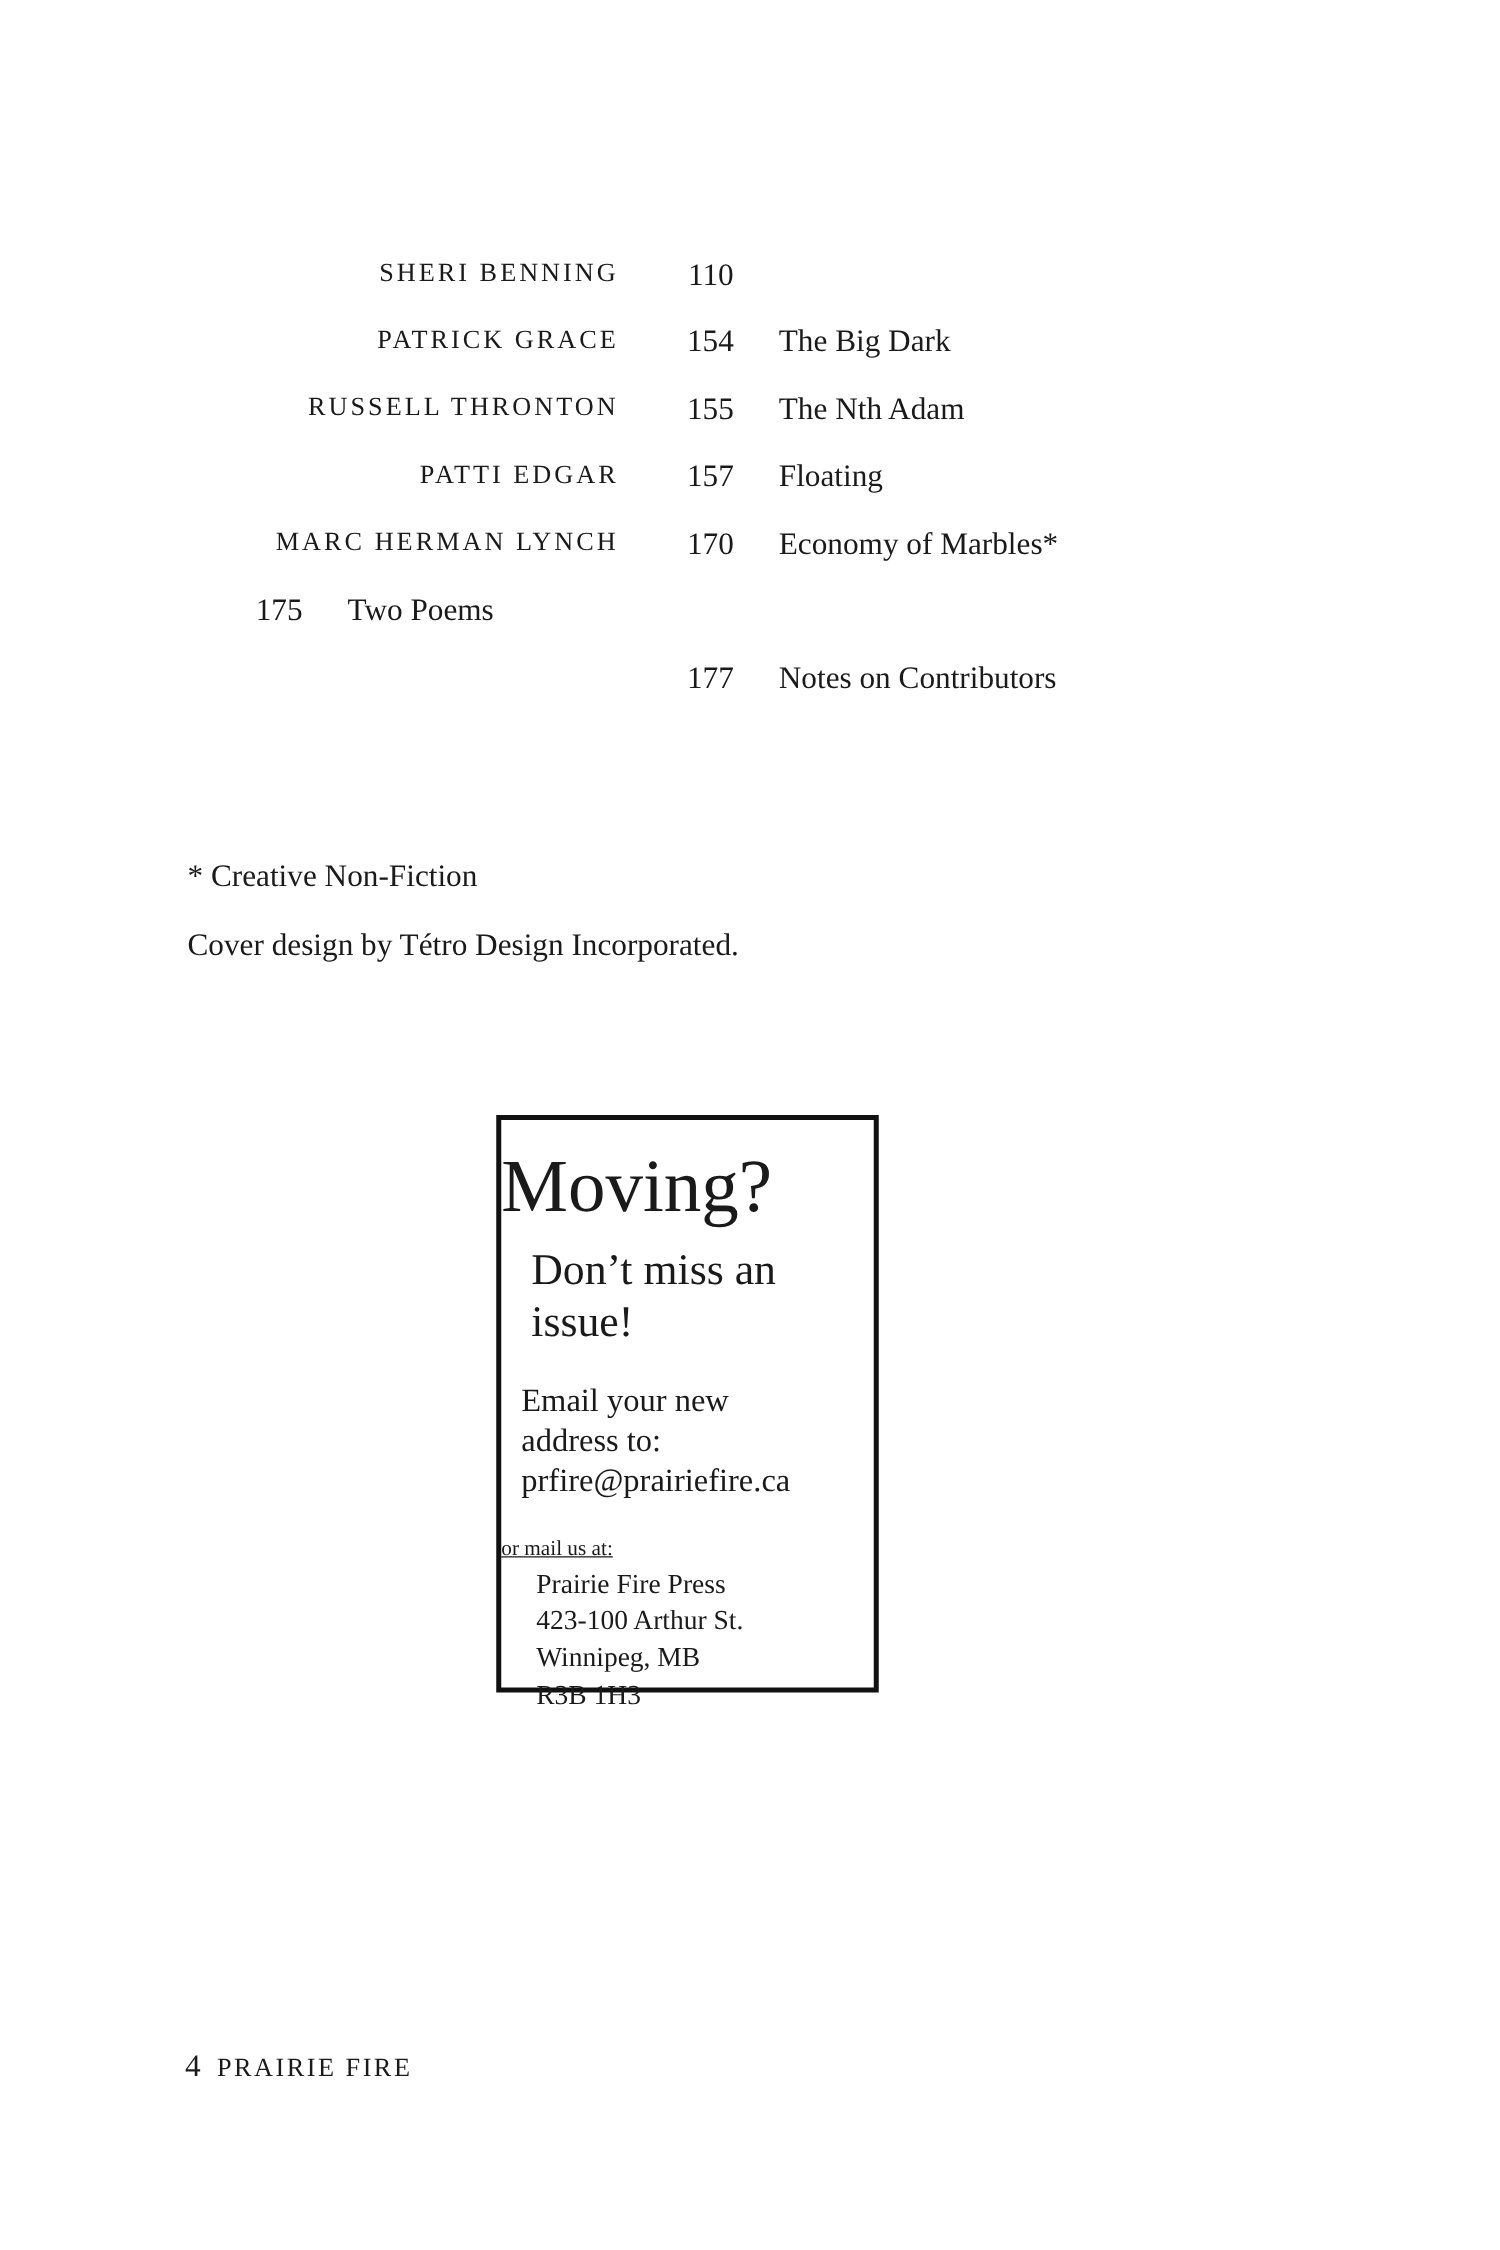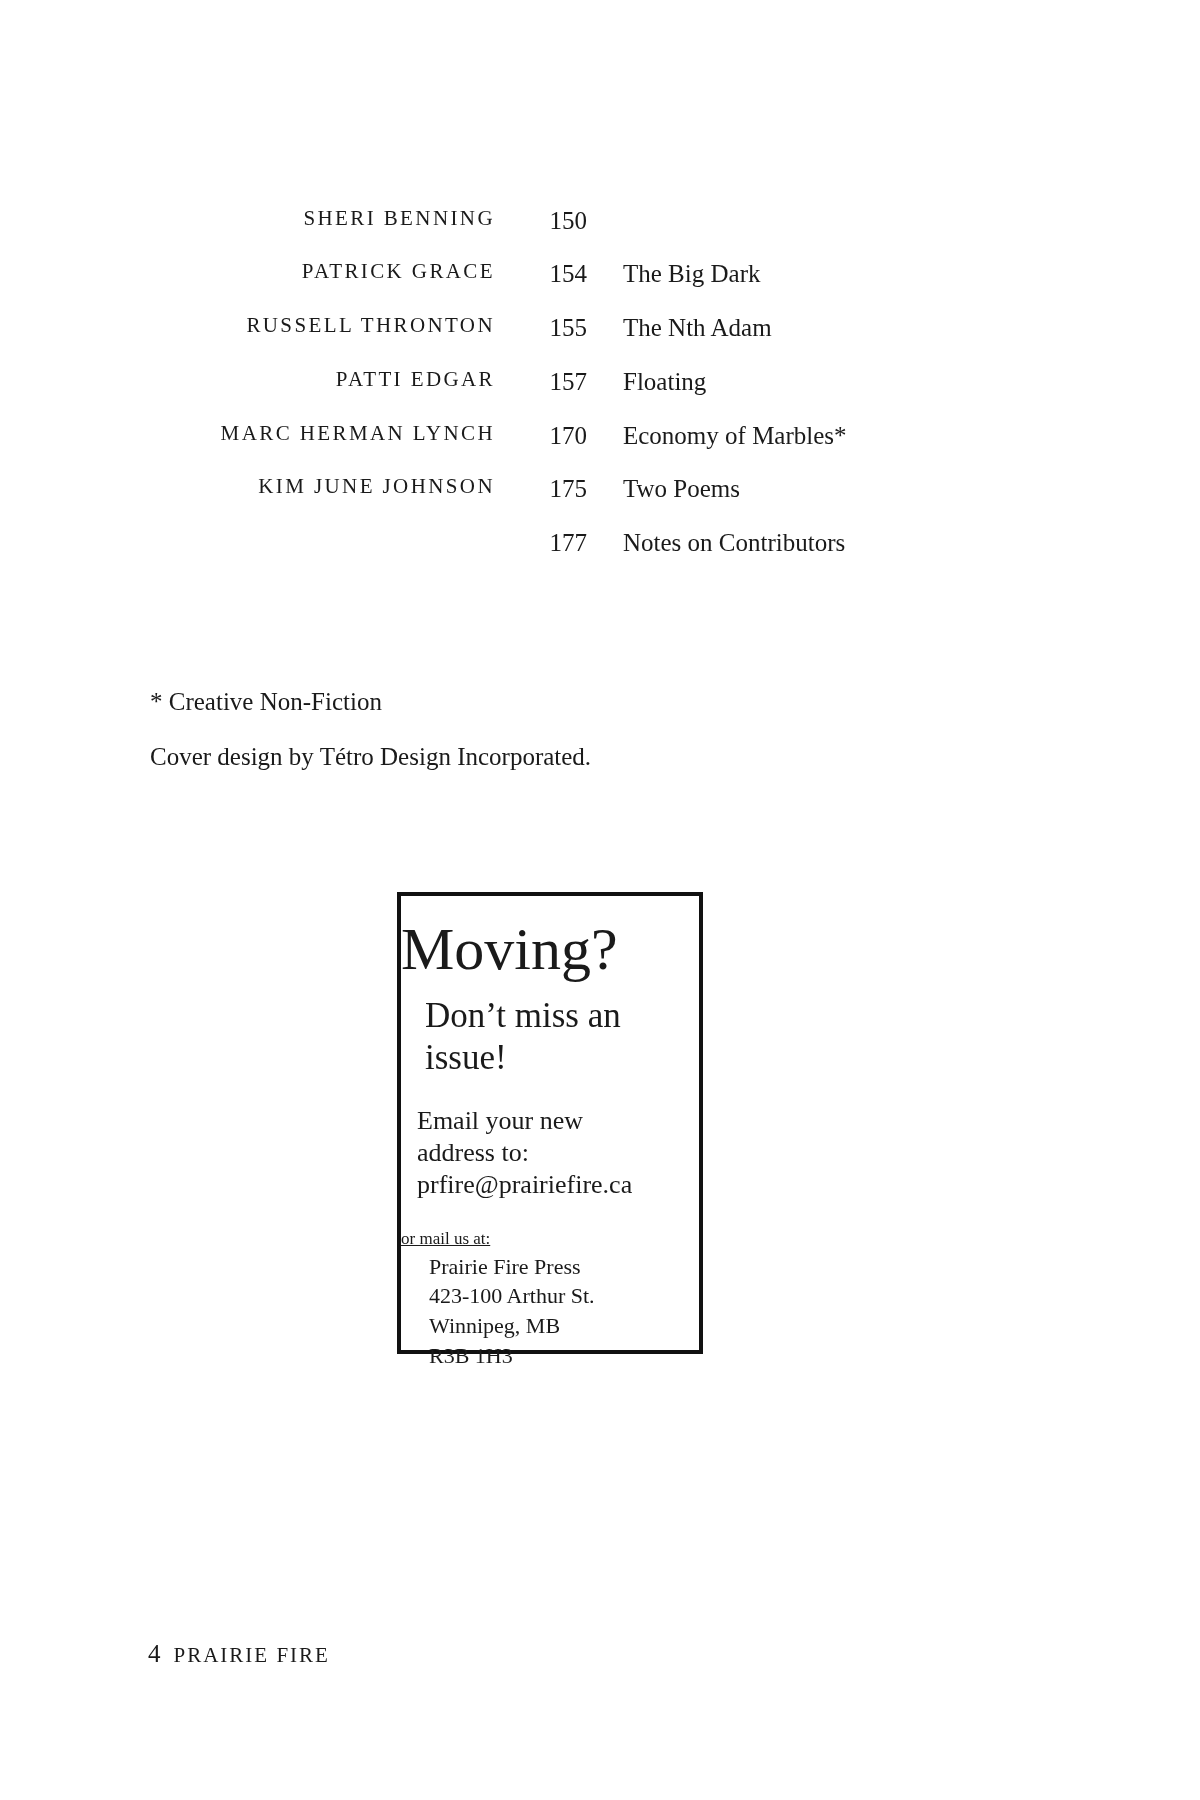--- a/index.html
+++ b/index.html
@@ -145,21 +145,21 @@
 </style>
 </head>
 <body>
 
 <div class="page">
 
   <div class="toc">
 
     <div class="toc-row">
       <div class="toc-author">Sheri Benning</div>
-      <div class="toc-page">150</div>
+      <div class="toc-page">110</div>
     </div>
 
     <div class="toc-row">
       <div class="toc-author">Patrick Grace</div>
       <div class="toc-page">154</div>
       <div class="toc-title">The Big Dark</div>
     </div>
 
     <div class="toc-row">
       <div class="toc-author">Russell Thronton</div>
@@ -174,21 +174,20 @@
     </div>
 
 
     <div class="toc-row">
       <div class="toc-author">Marc Herman Lynch</div>
       <div class="toc-page">170</div>
       <div class="toc-title">Economy of Marbles*</div>
     </div>
 
     <div class="toc-row">
-      <div class="toc-author">Kim June Johnson</div>
       <div class="toc-page">175</div>
       <div class="toc-title">Two Poems</div>
     </div>
 
     <div class="toc-row no-author">
       <div class="toc-author"></div>
       <div class="toc-page">177</div>
       <div class="toc-title">Notes on Contributors</div>
     </div>
 

